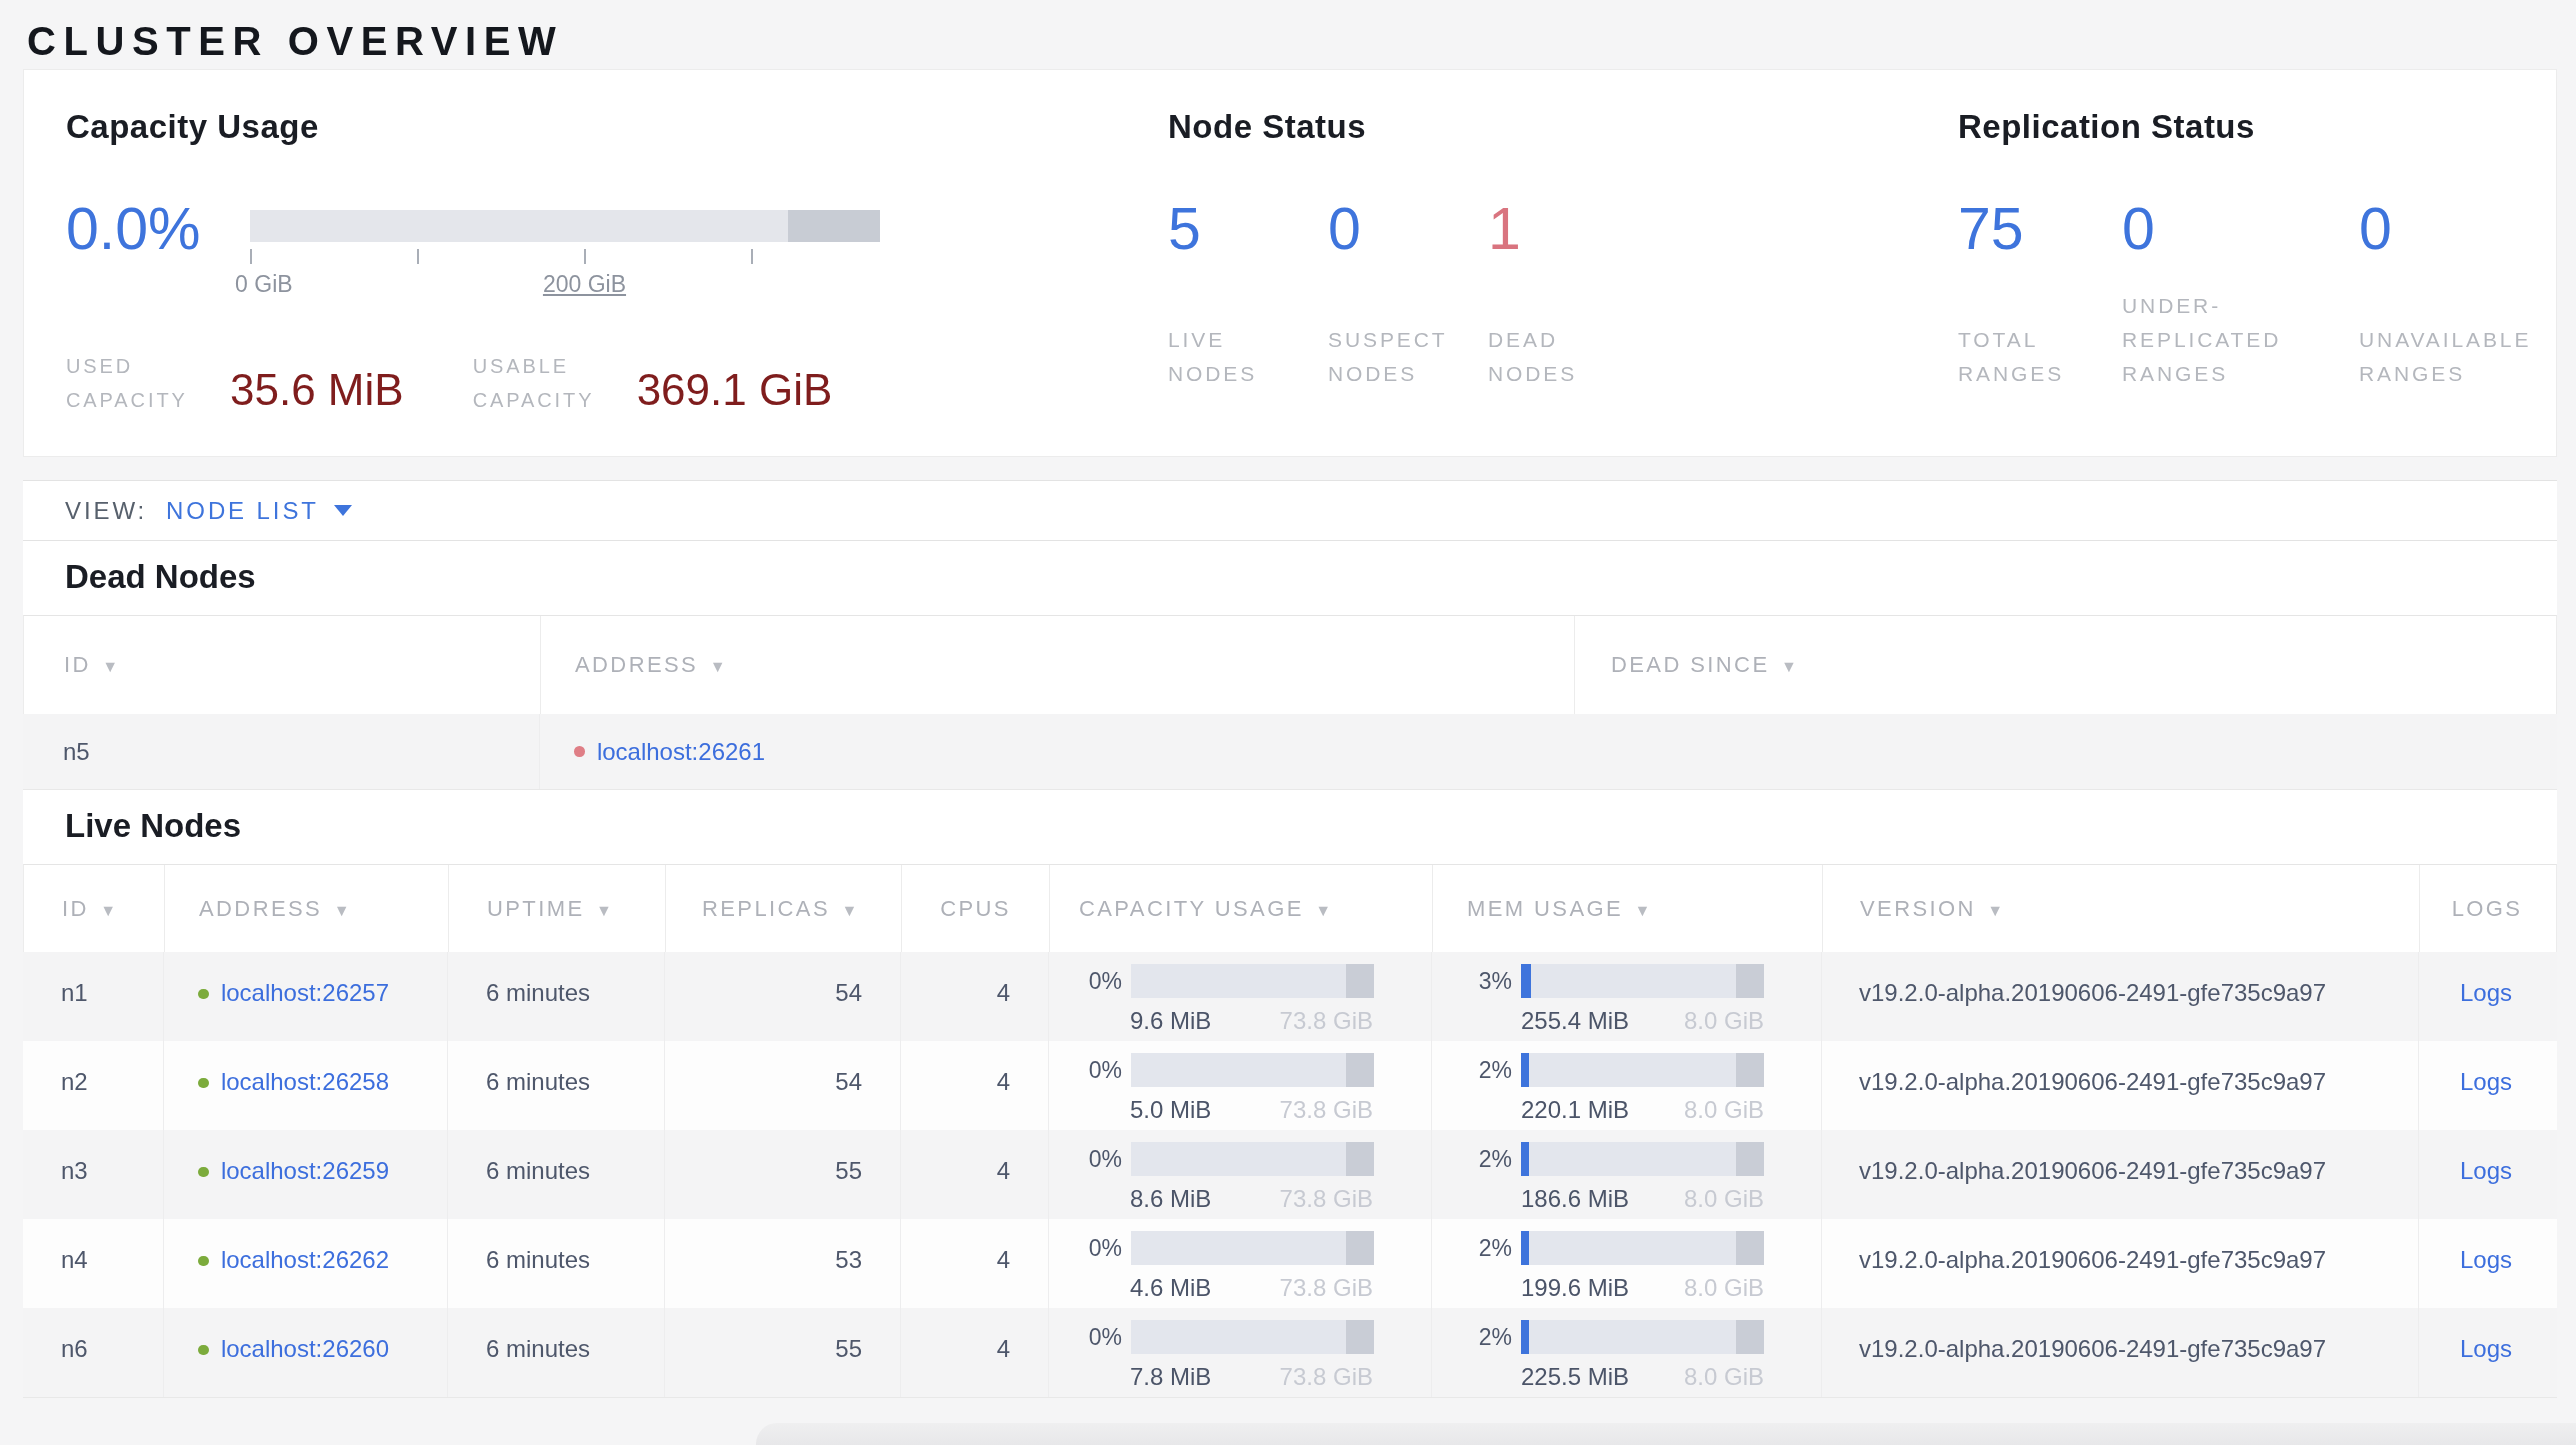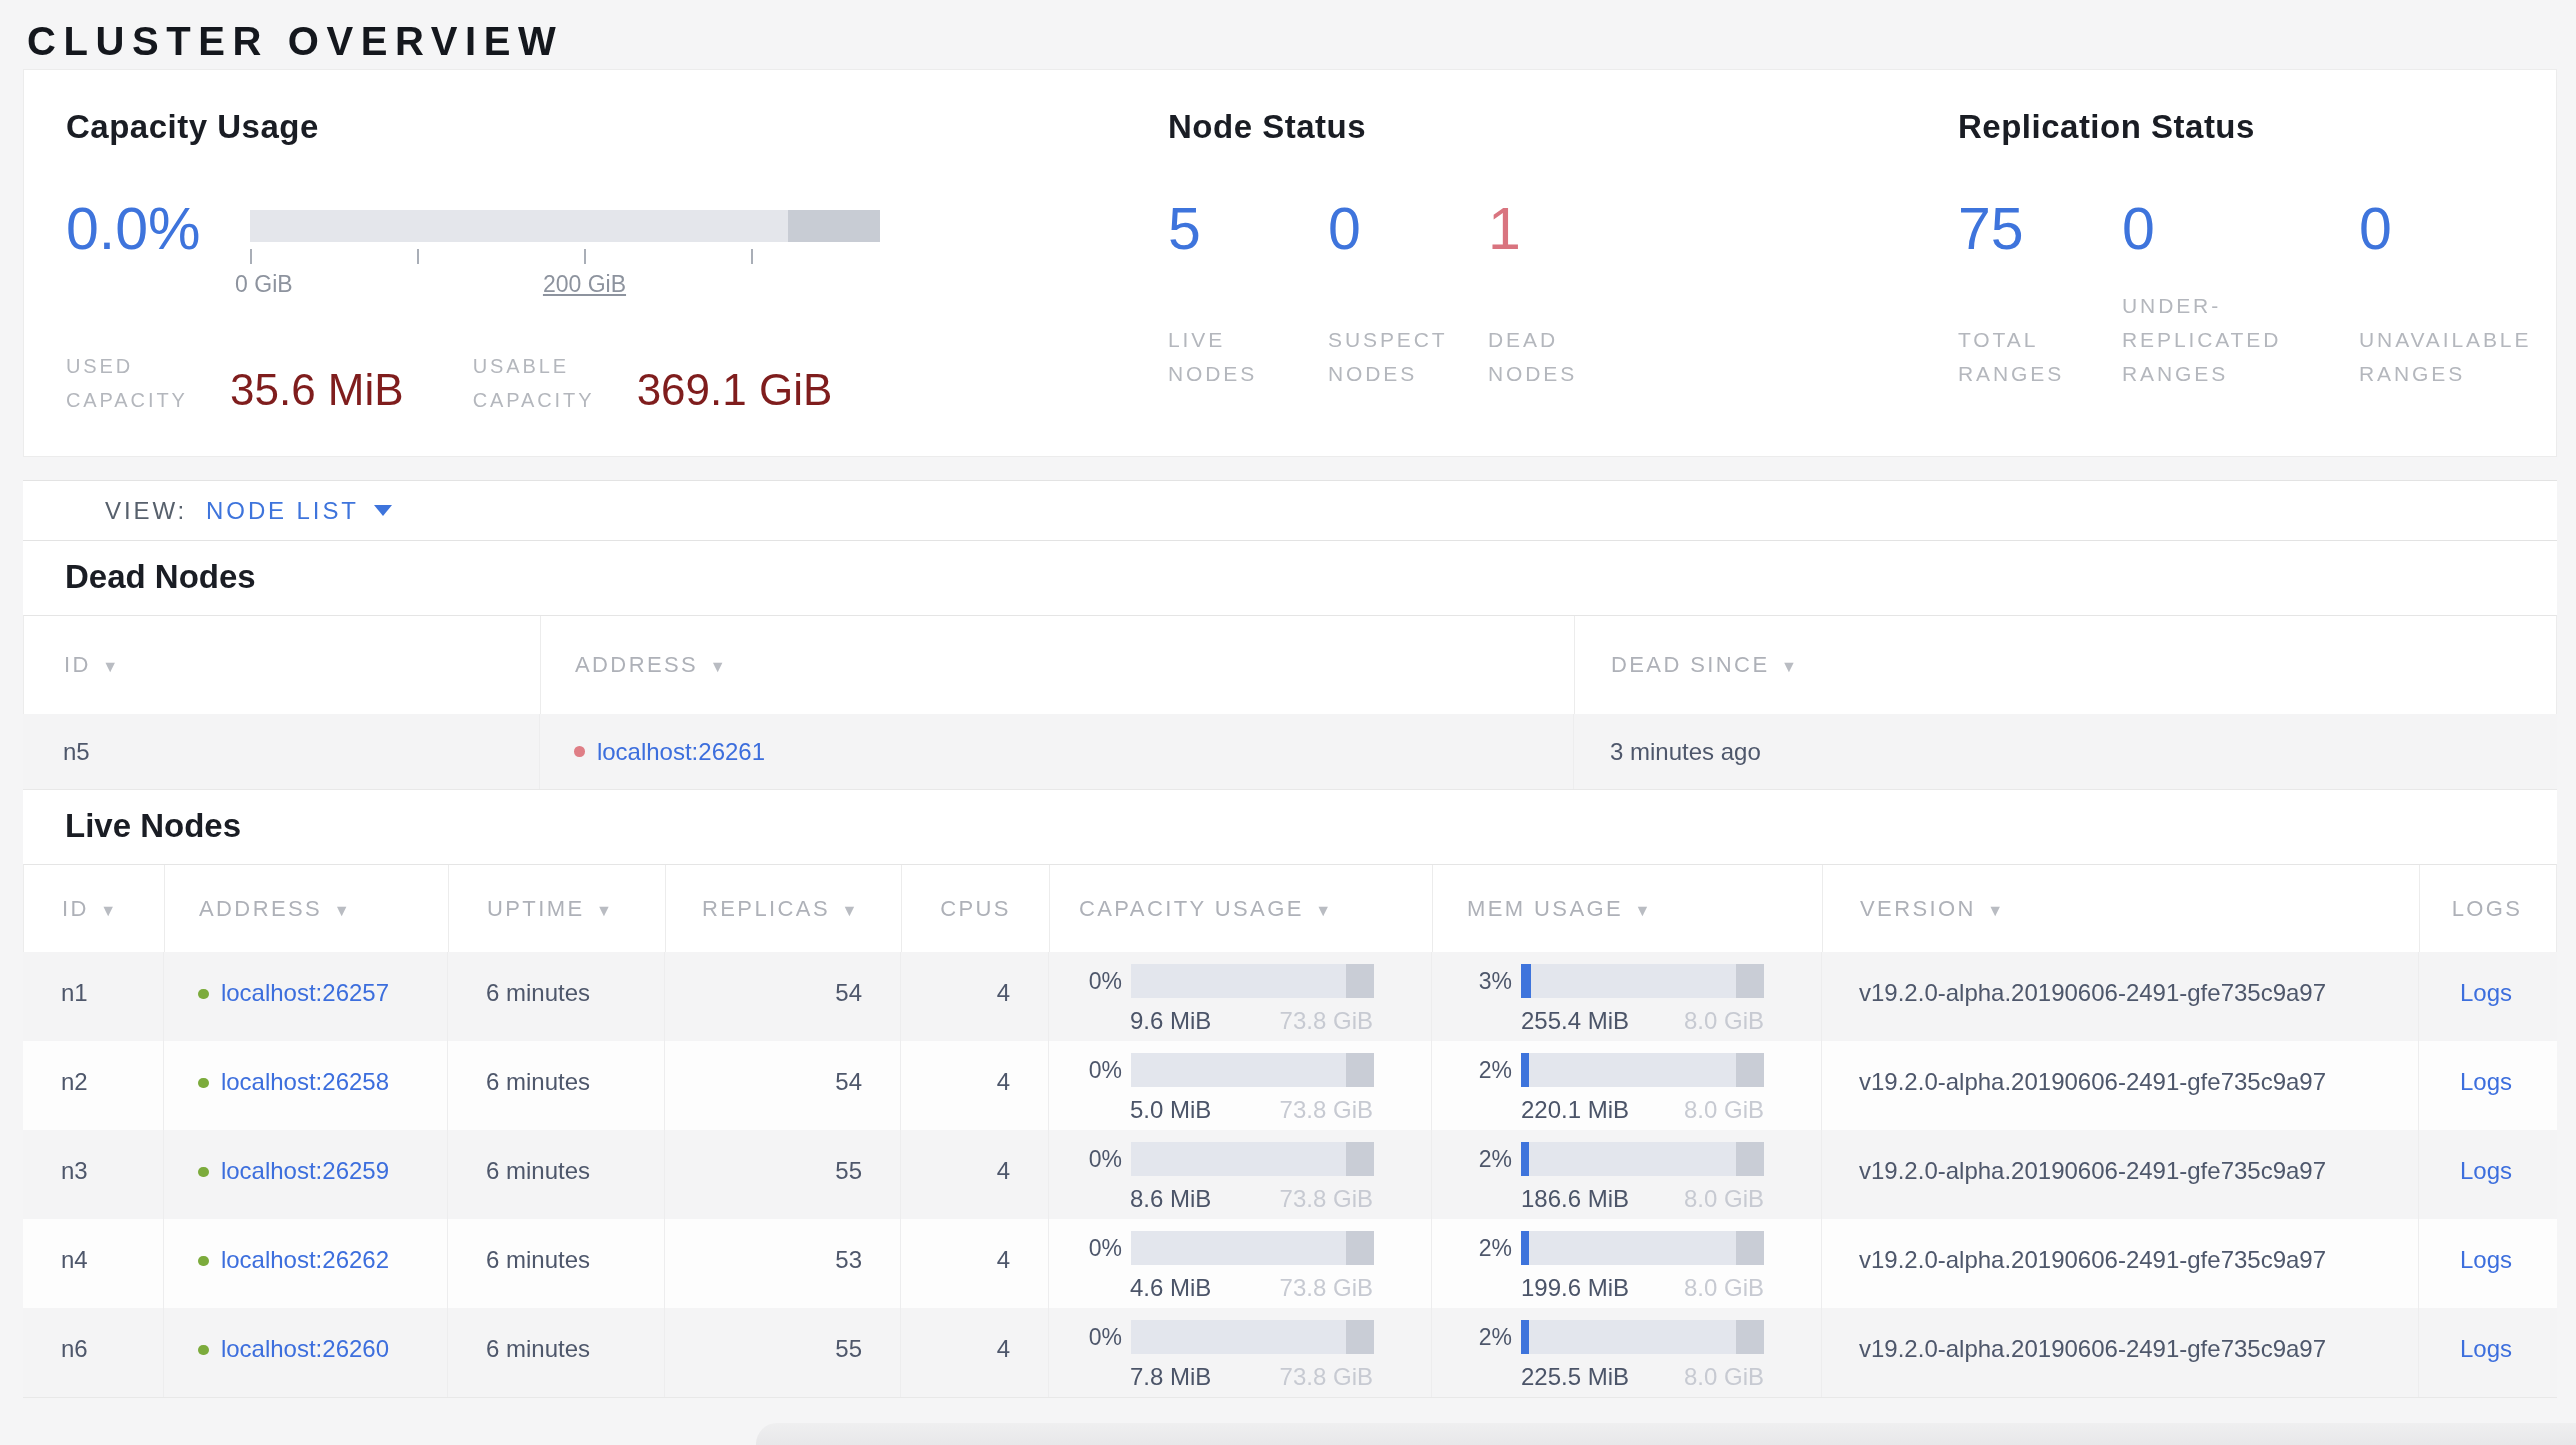--- a/index.html
+++ b/index.html
@@ -47,21 +47,21 @@
   .stat .num{font-size:59px;line-height:67px;color:#3e74dc;font-weight:500;}
   .stat .num.red{color:#d9747f;}
   .stat-label{margin-top:15.3px;height:113px;display:flex;align-items:flex-end;}
   .stat-label span{font-size:21px;letter-spacing:2.9px;color:#b4b7bd;line-height:34px;display:block;}
   
   .view-bar{
     margin:23px 0 0 23px;width:2534px;height:61px;background:#fff;
     border-top:1px solid #e3e3e3;border-bottom:1px solid #e3e3e3;
     box-sizing:border-box;display:flex;align-items:center;padding-left:42px;
   }
-  .view-label{font-size:24px;letter-spacing:2.9px;color:#57606c;margin-left:40px;}
+  .view-label{font-size:24px;letter-spacing:2.9px;color:#57606c;}
   .view-select{display:flex;align-items:center;margin-left:19px;cursor:pointer;}
   .view-value{font-size:24px;letter-spacing:2.9px;color:#3e74dc;}
   .caret-down{width:0;height:0;border-left:9.5px solid transparent;border-right:9.5px solid transparent;border-top:11.5px solid #3e74dc;margin-left:15.3px;}
   
   .tables-section{margin-left:23px;width:2534px;background:#fff;}
   .section-title{margin:0;padding:17px 0 19px 42px;font-size:33px;font-weight:700;color:#1a1d24;}
   .thead{display:flex;border-top:1.9px solid #e5e5e5;border-left:1.9px solid #ececec;border-right:1.9px solid #ececec;box-sizing:border-box;}
   .th{box-sizing:border-box;display:flex;align-items:center;color:#aeb1b8;font-size:22px;letter-spacing:2.4px;white-space:nowrap;}
   .th + .th{border-left:1.9px solid #ececec;}
   .sort-arrow{margin-left:11.5px;color:#b9bcc2;}
@@ -237,21 +237,20 @@
         <span class="sort-arrow"></span>
       </div>
   </div>
 
   <div class="tr odd dead-row">
     <div class="td dtd-id">n5</div>
     <div class="td dtd-addr">
       <span class="status-dot dot-red"></span>
       <a class="link" href="#">localhost:26261</a>
     </div>
-    <div class="td dtd-since">3 minutes ago</div>
   </div>
 
   <h2 class="section-title">Live Nodes</h2>
 
   <div class="thead live-thead">
     <div class="th lth-id">
         <span>ID</span>
         <span class="sort-arrow"></span>
       </div>
     <div class="th lth-addr">

